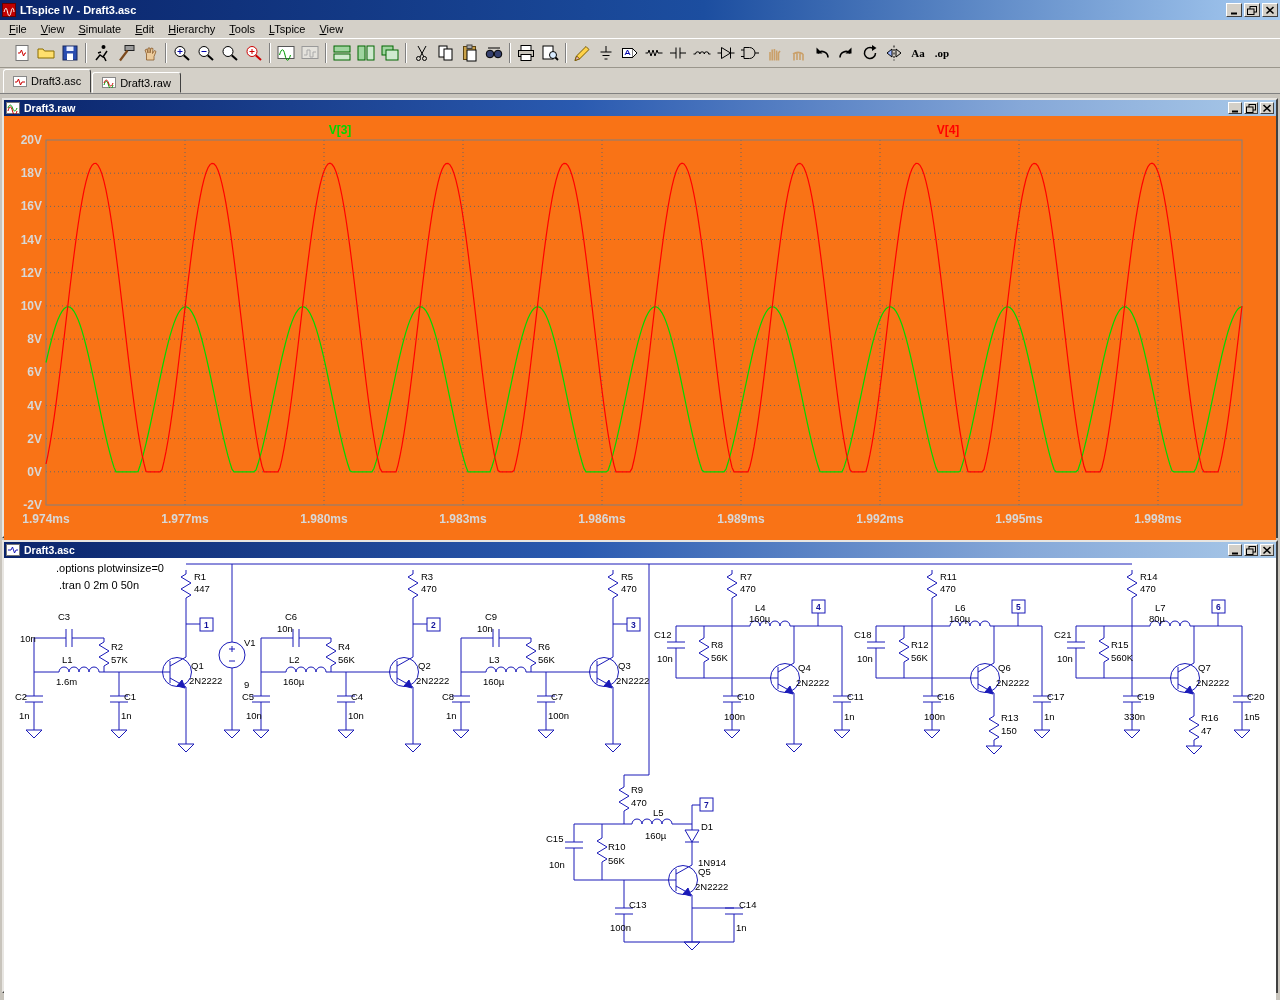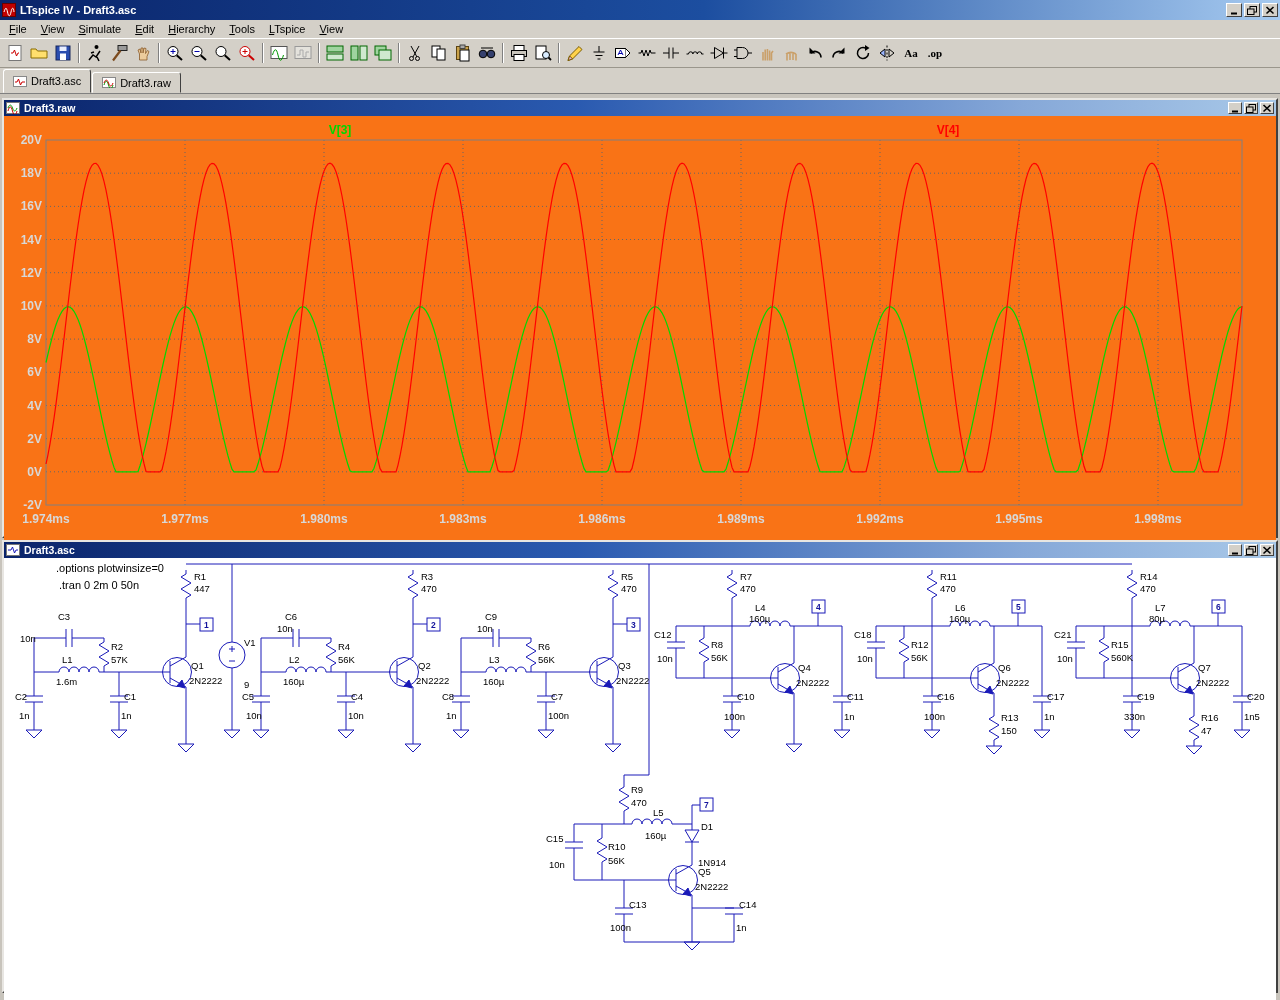--- a/index.html
+++ b/index.html
@@ -8,21 +8,21 @@
 
   
   #titlebar{height:20px;background:linear-gradient(90deg,#0a246a 0%,#1c4ea0 55%,#a6caf0 100%);
     display:flex;align-items:center;gap:4px;padding:0 2px;color:#fff;font-size:11px;font-weight:bold}
   .winbtns{margin-left:auto;display:flex;gap:2px;align-items:center}
   .wbtn{width:16px;height:14px;background:#d4d0c8;border:1px solid;border-color:#fff #404040 #404040 #fff;
     display:flex;align-items:center;justify-content:center}
   #menubar{height:18px;display:flex;align-items:center;font-size:11px;padding-left:2px;background:#d4d0c8}
   #menubar span{padding:2px 7px;color:#000}
   #menubar span::first-letter{text-decoration:underline}
-  #toolbar{height:30px;display:flex;align-items:center;padding:2px 3px;background:#d4d0c8;border-top:1px solid #fff;border-bottom:1px solid #9a968c}
+  #toolbar{height:30px;display:flex;align-items:center;padding:2px 10px;background:#d4d0c8;border-top:1px solid #fff;border-bottom:1px solid #9a968c}
   .tbtn{width:24px;height:24px;background:#d4d0c8;border:1px solid #d4d0c8;display:flex;align-items:center;justify-content:center;padding:0}
   .tsep{width:2px;height:20px;border-left:1px solid #808080;border-right:1px solid #fff;margin:0 3px}
   .tglyph{font-family:"Liberation Serif",serif;font-size:11px;font-weight:bold;color:#000}
   #tabbar{height:26px;display:flex;align-items:flex-end;padding-left:3px;background:#d4d0c8;border-bottom:1px solid #808080}
   .tab{height:21px;display:flex;align-items:center;gap:4px;padding:0 9px;font-size:11px;color:#000;
     background:#d4d0c8;border:1px solid;border-color:#fff #404040 #d4d0c8 #fff;border-radius:3px 3px 0 0;margin-right:1px}
   .tab.active{height:24px;font-weight:normal}
 
   
   #mdi{position:absolute;left:0;top:94px;width:1280px;height:906px;background:#c8c4bc}

